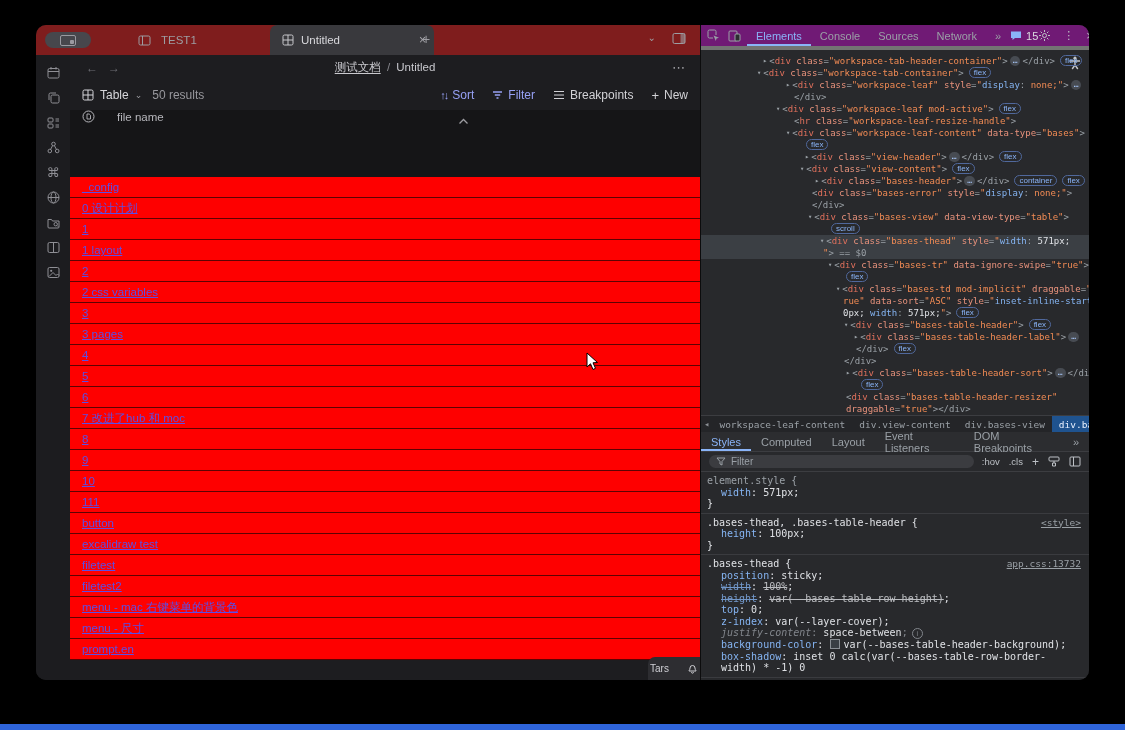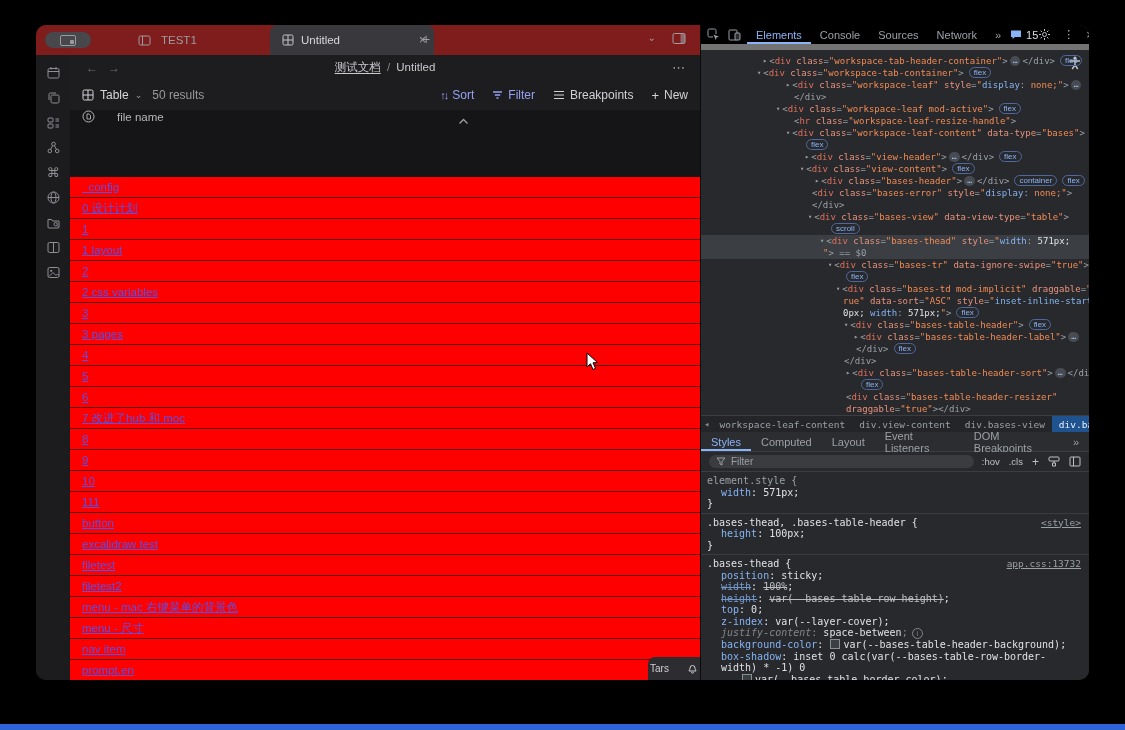--- a/index.html
+++ b/index.html
@@ -46,21 +46,21 @@
   #thead .sortcaret{position:absolute;left:388px;top:8px;color:#9d9da2;}
   
   #rows{position:absolute;left:34px;top:152px;width:630px;height:503px;overflow:hidden;}
   .trow{height:20px;border-bottom:1px solid #5c0303;background:#fe0000;display:flex;align-items:center;padding-left:12px;}
   .trow .lnk{color:#5a50e6;font-size:11.5px;text-decoration:underline;text-underline-offset:1px;font-weight:500;}
   
   #tars{position:absolute;left:612px;top:632px;width:52px;height:23px;background:#2d2d31;border-radius:7px 0 0 0;
         display:flex;align-items:center;justify-content:center;gap:18px;color:#cfcfd4;font-size:10px;z-index:6;}
   
   #devtools{position:absolute;left:664px;top:0;width:389px;height:655px;background:#28292c;border-left:1px solid #0c0c0d;box-sizing:border-box;}
-  #dt-toolbar{position:absolute;left:0;top:0;width:100%;height:25px;background:#000000;border-bottom:6px solid #737373;
+  #dt-toolbar{position:absolute;left:0;top:0;width:100%;height:25px;background:#701a75;border-bottom:4px solid #737373;
               display:flex;align-items:center;font-size:11px;color:#9aa0a6;box-sizing:border-box;}
   .dt-tab{padding:0 9px;height:100%;display:flex;align-items:center;}
   .dt-tab.active{color:#8ab4f8;box-shadow:inset 0 -2px 0 #8ab4f8;}
   .dt-sep{width:1px;height:14px;background:#45464a;margin:0 3px;}
   .issues{display:flex;align-items:center;gap:4px;color:#dadce0;}
   #dt-right{margin-left:auto;display:flex;align-items:center;gap:12px;margin-right:8px;color:#bdc1c6;}
   
   #tree{position:absolute;left:0;top:25px;width:100%;height:365px;overflow:hidden;
         font-family:"DejaVu Sans Mono","Liberation Mono",monospace;font-size:9px;}
   .tline{position:absolute;white-space:nowrap;height:12px;line-height:12px;}
@@ -334,23 +334,20 @@
         <span class="lnk">filetest</span>
       </div>
       <div class="trow">
         <span class="lnk">filetest2</span>
       </div>
       <div class="trow">
         <span class="lnk">menu - mac 右键菜单的背景色</span>
       </div>
       <div class="trow">
         <span class="lnk">menu - 尺寸</span>
-      </div>
-      <div class="trow">
-        <span class="lnk">nav item</span>
       </div>
       <div class="trow">
         <span class="lnk">prompt.en</span>
       </div>
     </div>
 
   <div id="tars">
     <span>Tars</span>
     <svg class="ic" width="11" height="11" viewBox="0 0 11 11">
         <path d="M2 8 c0-1 1-1 1-3 a2.5 2.5 0 0 1 5 0 c0 2 1 2 1 3 z" fill="none" stroke="#cfcfd4"></path>
@@ -500,21 +497,20 @@
         <div class="rule">
           <div class="selline"><span class="src">app.css:13732</span><span>.bases-thead {</span></div>
           <div class="propline"><span class="pn">position</span>: <span class="pv">sticky</span>;</div>
           <div class="propline struck"><span class="pn">width</span>: <span class="pv">100%</span>;</div>
           <div class="propline struck"><span class="pn">height</span>: <span class="pv">var(--bases-table-row-height)</span>;</div>
           <div class="propline"><span class="pn">top</span>: <span class="pv">0</span>;</div>
           <div class="propline"><span class="pn">z-index</span>: <span class="pv">var(--layer-cover)</span>;</div>
           <div class="propline dim"><span class="pn">justify-content</span>: <span class="pv">space-between</span>;<span class="infoi">i</span></div>
           <div class="propline"><span class="pn">background-color</span>: <span class="swatch"></span><span class="pv">var(--bases-table-header-background)</span>;</div>
           <div class="propline"><span class="pn">box-shadow</span>: <span class="pv">inset 0 calc(var(--bases-table-row-border-width) * -1) 0</span></div>
-          <div class="wrapline"><span class="swatch"></span><span class="pv">var(--bases-table-border-color);</span></div>
         </div>
       </div>
   </div>
 </div>
 
 <div id="cursor">
   <svg width="13" height="19" viewBox="0 0 13 19">
       <path d="M1 1 L1 15 L4.5 11.8 L7 17.5 L9.5 16.3 L7 10.8 L11.5 10.5 Z" fill="#fff" stroke="#000" stroke-width="1"></path>
     </svg>
 </div>

